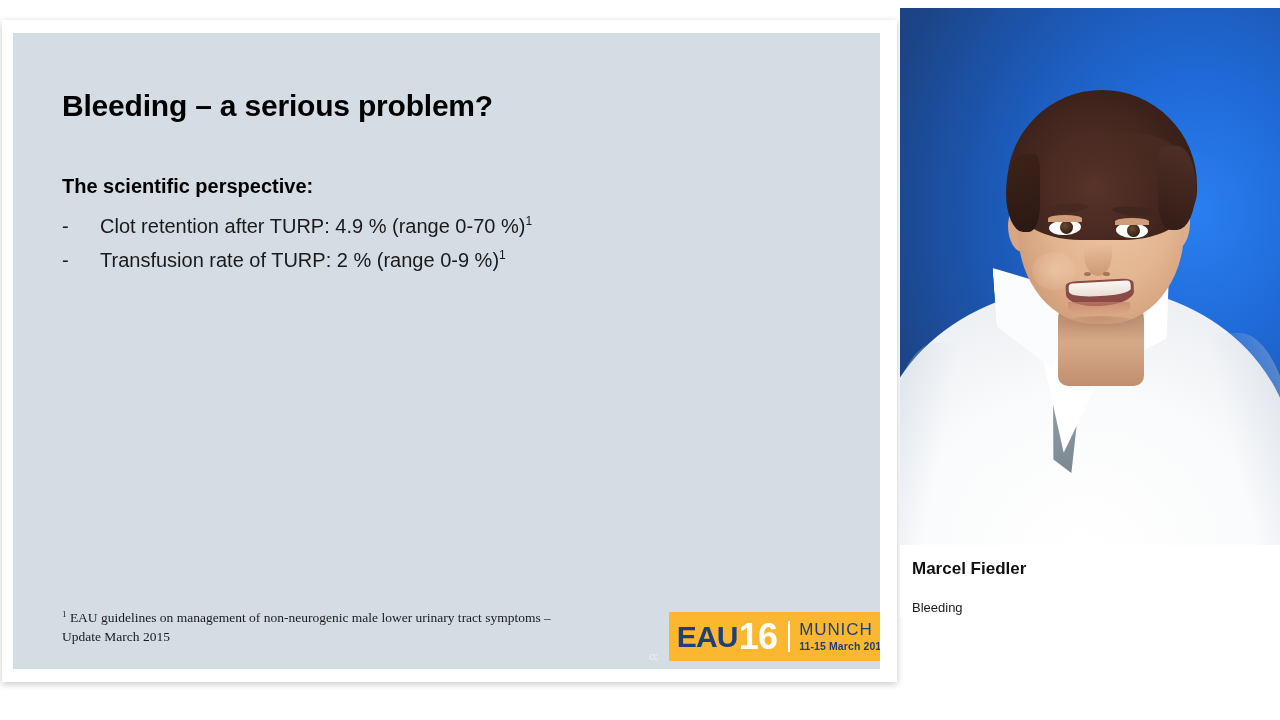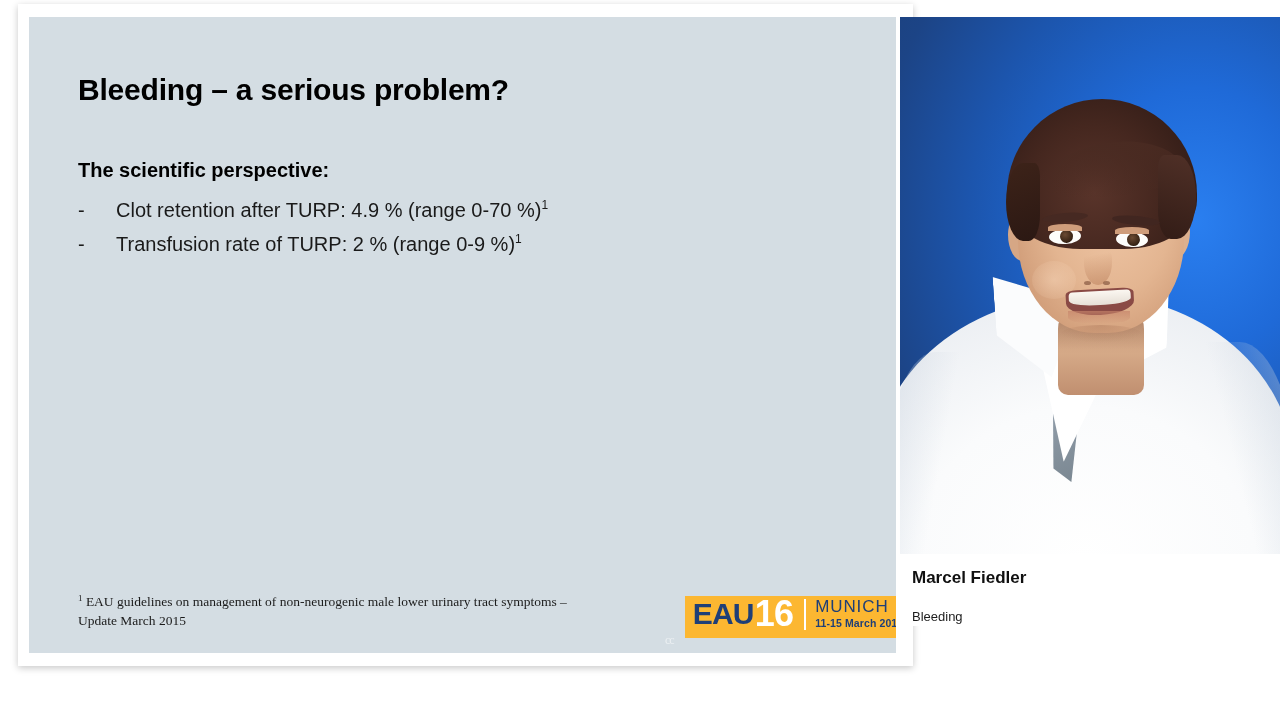--- a/index.html
+++ b/index.html
@@ -25,26 +25,25 @@
     left: 0;
     top: 0;
     width: 900px;
     height: 720px;
     background: #ffffff;
   }
 
   .slide-frame {
     position: absolute;
     left: 2px;
-    top: 4px;
+    top: 20px;
     width: 895px;
     height: 662px;
     background: #ffffff;
     box-shadow: 0 2px 7px rgba(0,0,0,0.22);
-    margin-left: 16px;
   }
 
   .slide-canvas {
     position: absolute;
     left: 11px;
     top: 13px;
     width: 867px;
     height: 636px;
     background: #d4dde3;
     overflow: hidden;
@@ -126,24 +125,24 @@
     letter-spacing: -1px;
     user-select: none;
   }
 
   
   .eau-logo {
     position: absolute;
     left: 656px;
     top: 579px;
     width: 222px;
-    height: 42px;
+    height: 49px;
     background: #fcb731;
     display: flex;
-    align-items: flex-start;
+    align-items: center;
     justify-content: center;
   }
 
   .logo-inner {
     display: flex;
     align-items: center;
     margin-left: 4px;
   }
 
   .logo-eau {
@@ -189,21 +188,21 @@
     color: #1f3f77;
     letter-spacing: 0.1px;
     line-height: 13px;
     margin-top: 1px;
   }
 
   
   .speaker-panel {
     position: absolute;
     left: 900px;
-    top: 17px;
+    top: 8px;
     width: 380px;
     height: 512px;
     background: #a3a3a3;
   }
 
   .video-stage {
     position: absolute;
     left: 0;
     top: 0;
     width: 380px;

